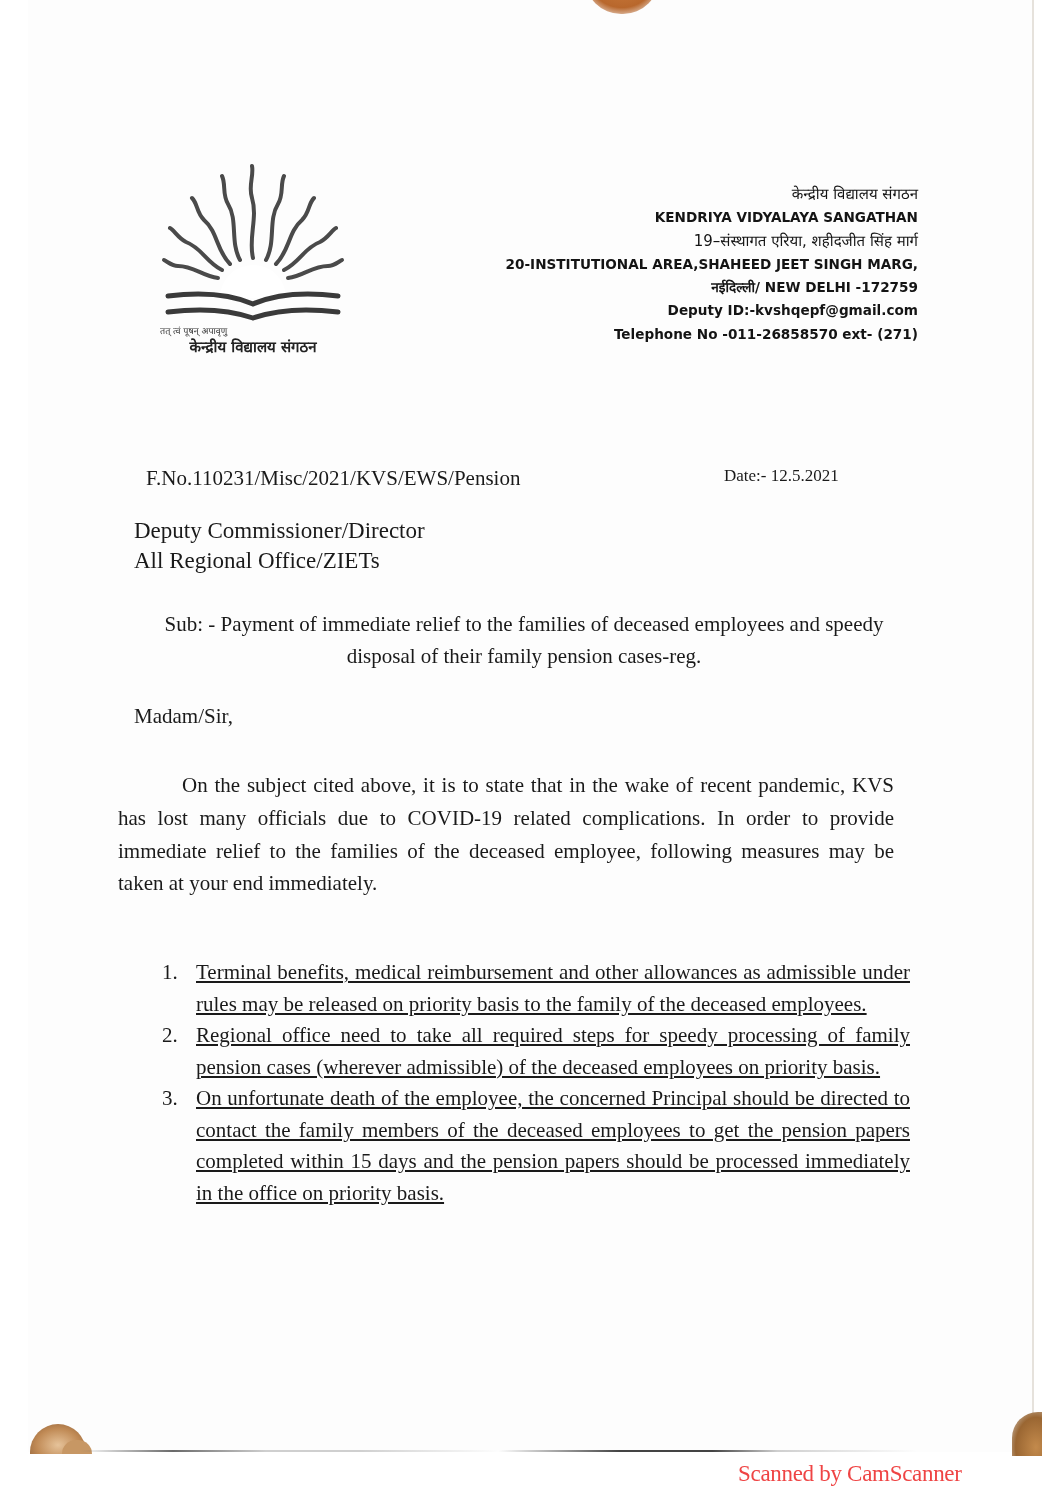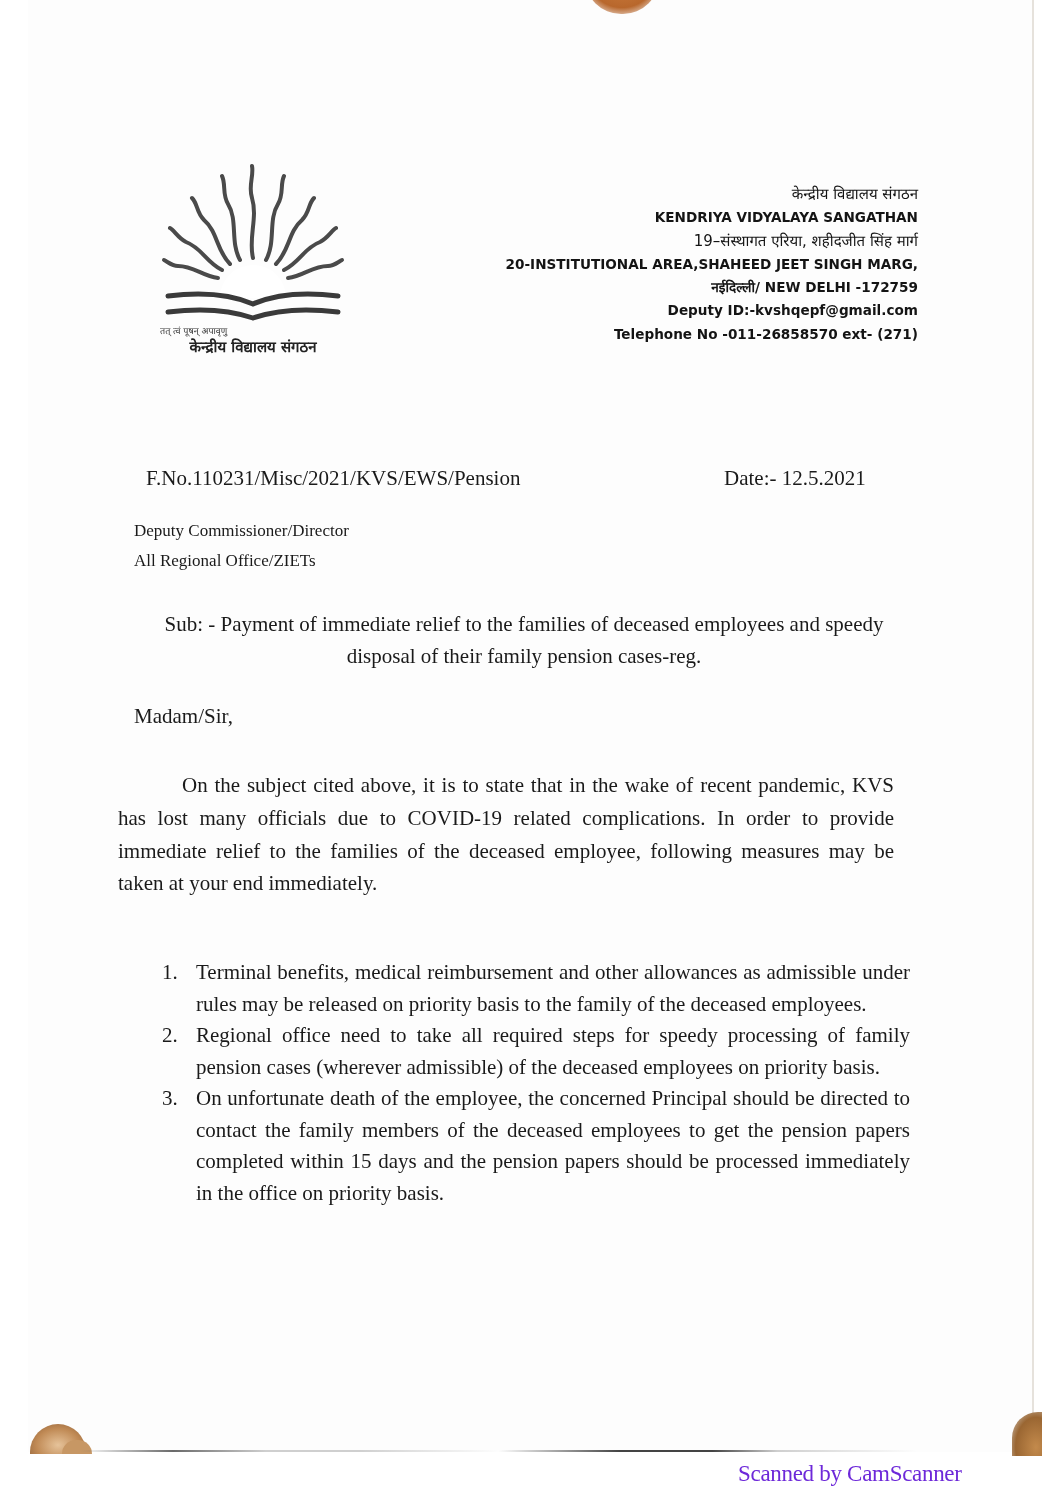--- a/index.html
+++ b/index.html
@@ -50,40 +50,40 @@
   }
 
   .letterhead {
     position:absolute; right:140px; top:183px; text-align:right;
     font-family:"DejaVu Sans", sans-serif; font-size:13.6px; font-weight:bold;
     line-height:23.3px; color:#141414;
   }
   .letterhead .hi { font-weight:normal; font-size:15px; }
 
   .ref-line { position:absolute; left:134px; top:466px; font-size:21px;margin-left:12px; }
-  .date-line { position:absolute; left:724px; top:466px; font-size:21px; }
-  .addressee { position:absolute; left:134px; top:516px; font-size:17px; line-height:30px; }
+  .date-line { position:absolute; left:724px; top:466px; font-size:17px; }
+  .addressee { position:absolute; left:134px; top:516px; font-size:23px; line-height:30px; }
   .subject {
     position:absolute; left:134px; top:608px; width:780px; font-size:21px; line-height:32px;text-align:center;
   }
   .salutation { position:absolute; left:134px; top:704px; font-size:21px; }
   .body-para {
     position:absolute; left:118px; top:769px; width:776px; font-size:21px; line-height:32.8px;
     text-align:justify; text-indent:64px;
   }
   .measures {
     position:absolute; left:162px; top:957px; width:748px; margin:0; padding:0;
     list-style:none; font-size:21px; line-height:31.5px;
   }
   .measures li { position:relative; padding-left:34px; margin-bottom:0; }
   .measures .num { position:absolute; left:0; top:0; }
-  .measures .txt { display:block; text-align:justify; }
+  .measures .txt { display:block; text-align:justify;text-decoration:underline; }
 
   .watermark {
-    position:absolute; left:738px; top:1461px; font-size:23px; color:#6d28d9;
+    position:absolute; left:738px; top:1461px; font-size:23px; color:#ef4444;
     font-family:"Liberation Serif", serif; letter-spacing:-0.3px;
   }
 </style>
 </head>
 <body>
 
 <div class="page"></div>
 <div class="finger-top"></div>
 <div class="finger-bl1"></div>
 <div class="finger-bl2"></div>

